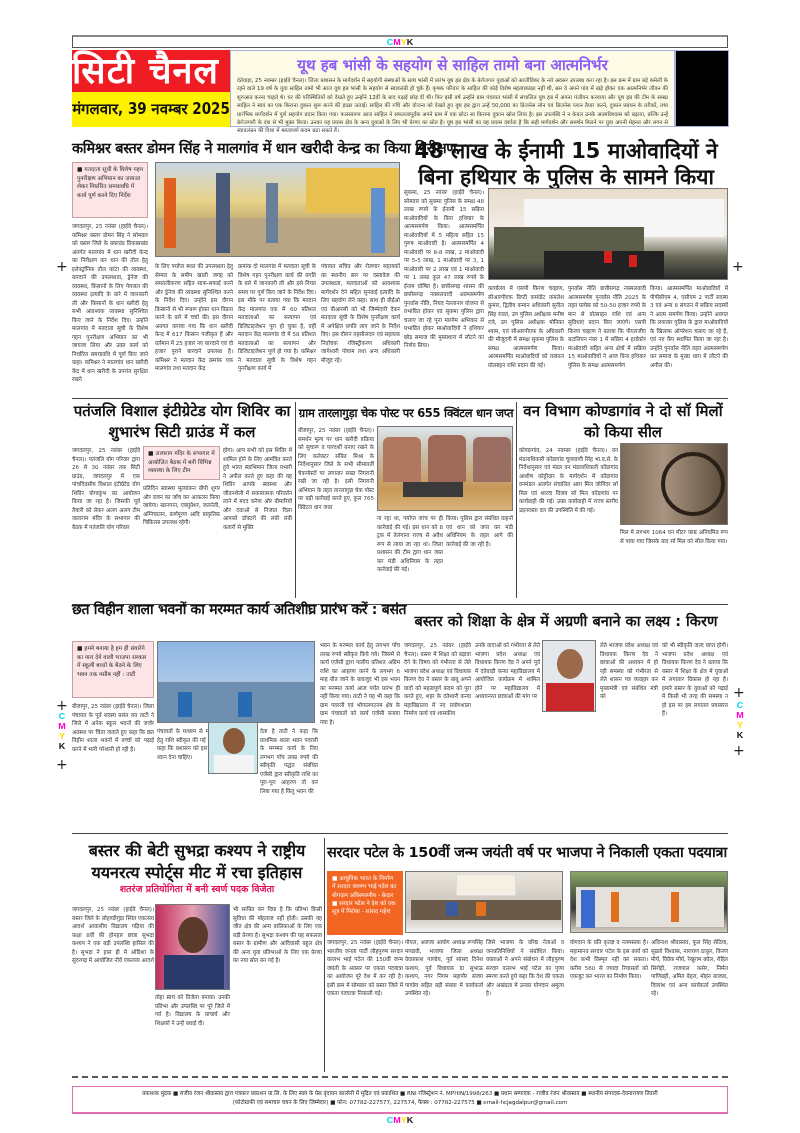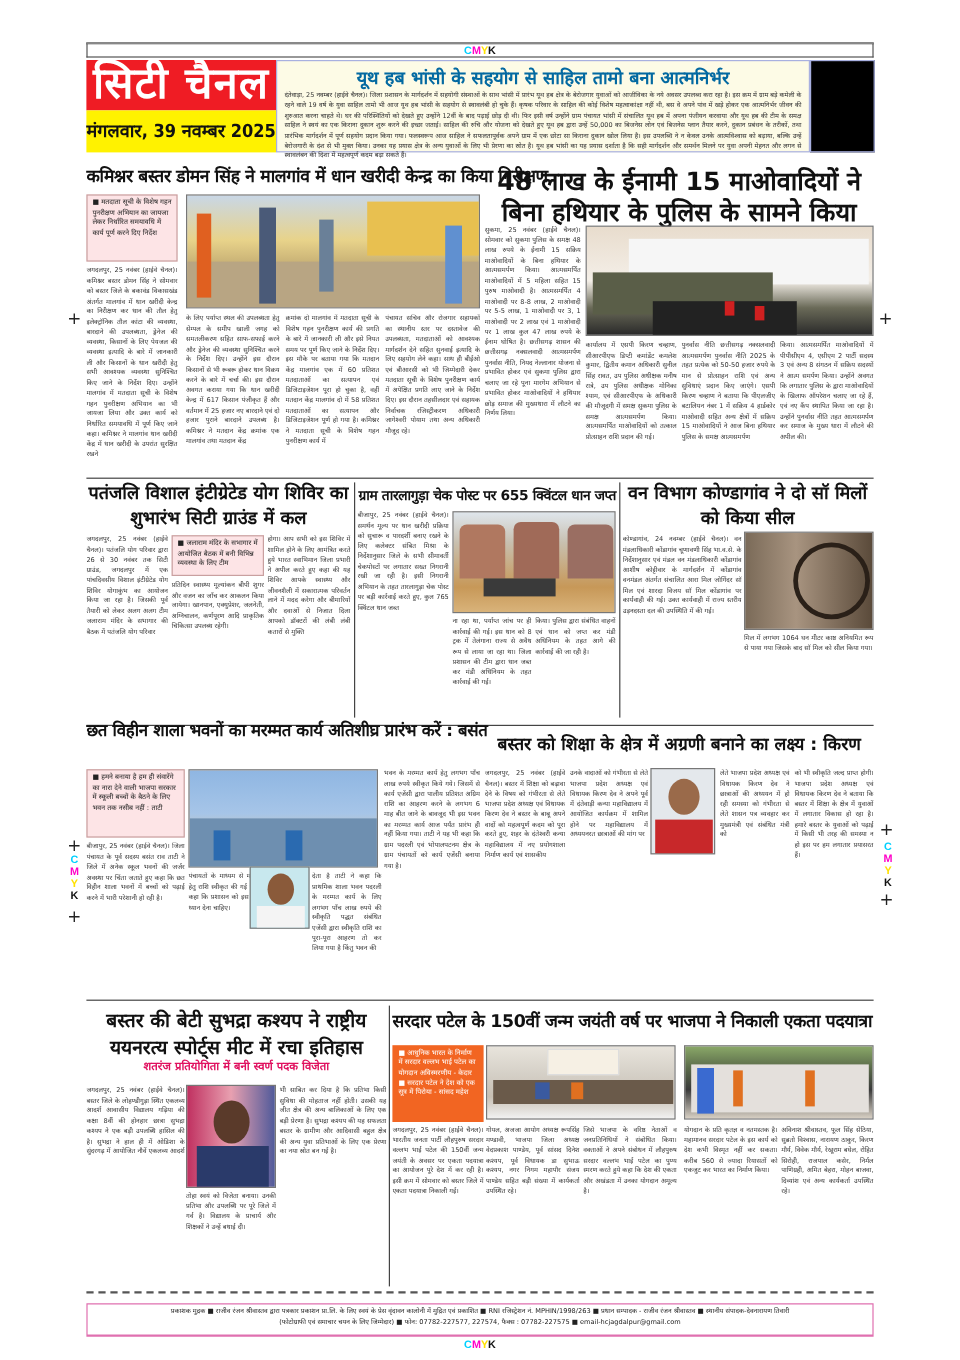--- a/index.html
+++ b/index.html
@@ -1,23 +1,23 @@
 <!DOCTYPE html>
 <html><head>
 <meta charset="utf-8">
 <style>
 *{box-sizing:border-box;margin:0;padding:0}
 body{width:800px;height:1133px;background:#fff;position:relative;overflow:hidden;font-family:"DejaVu Sans",sans-serif;color:#222}
 .abs{position:absolute}
 .cmyk-bar{left:72px;top:35px;width:656px;height:13px;border:1px solid #555;border-top:2px solid #888;font:bold 9px "Liberation Sans",sans-serif;text-align:center;line-height:11px}
 .c{color:#00d0ff}.m{color:#ff00c8}.y{color:#ffe000}.k{color:#111}
-.mast-red{left:72px;top:50px;width:158px;height:42px;background:#ef1c24;color:#fff;font:bold 36px "DejaVu Sans",sans-serif;text-align:center;line-height:42px;letter-spacing:1px}
+.mast-red{left:72px;top:50px;width:158px;height:42px;background:#ef1c24;color:#fff;font:bold 36px "DejaVu Sans",sans-serif;text-align:left;line-height:42px;letter-spacing:1px}
 .mast-yel{left:72px;top:92px;width:158px;height:35px;background:#fff200;color:#111;font:bold 15px "DejaVu Sans Condensed","DejaVu Sans",sans-serif;text-align:center;line-height:35px}
 .ts-wrap{left:230px;top:50px;width:445px;height:77px;background:#fdfbe6;border:1px solid #a8b0e0;padding:3px 6px}
-.ts-title{font:bold 15px "DejaVu Sans",sans-serif;text-align:center;color:#0369a1;margin-bottom:2px}
+.ts-title{font:bold 15px "DejaVu Sans",sans-serif;text-align:center;color:#8b5cf6;margin-bottom:2px}
 .ts-body{font-size:5.4px;line-height:8.4px;color:#333;text-align:justify}
 .ts-black{left:675px;top:50px;width:54px;height:77px;background:#000;border:1px solid #a8b0e0}
 .headline{font:bold 18px "DejaVu Sans",sans-serif;color:#111;text-align:center;white-space:nowrap;letter-spacing:-0.3px}
 .hl-big{font:bold 25px "DejaVu Sans",sans-serif;color:#111;text-align:center;line-height:32px}
 .hl-med{font:bold 19px "DejaVu Sans",sans-serif;color:#111;text-align:center;line-height:26px}
 .col{font-size:5.5px;line-height:8.5px;color:#333;text-align:justify;overflow:hidden}
 .pinkbox{background:#fde4e6;border:1px solid #c9a0a0;font-size:6.5px;line-height:9.5px;color:#222;padding:2px 4px}
 .photo{overflow:hidden;border:1px solid #777}
 .vline{background:#444;width:1px}
 .hline{background:#444;height:1px}

